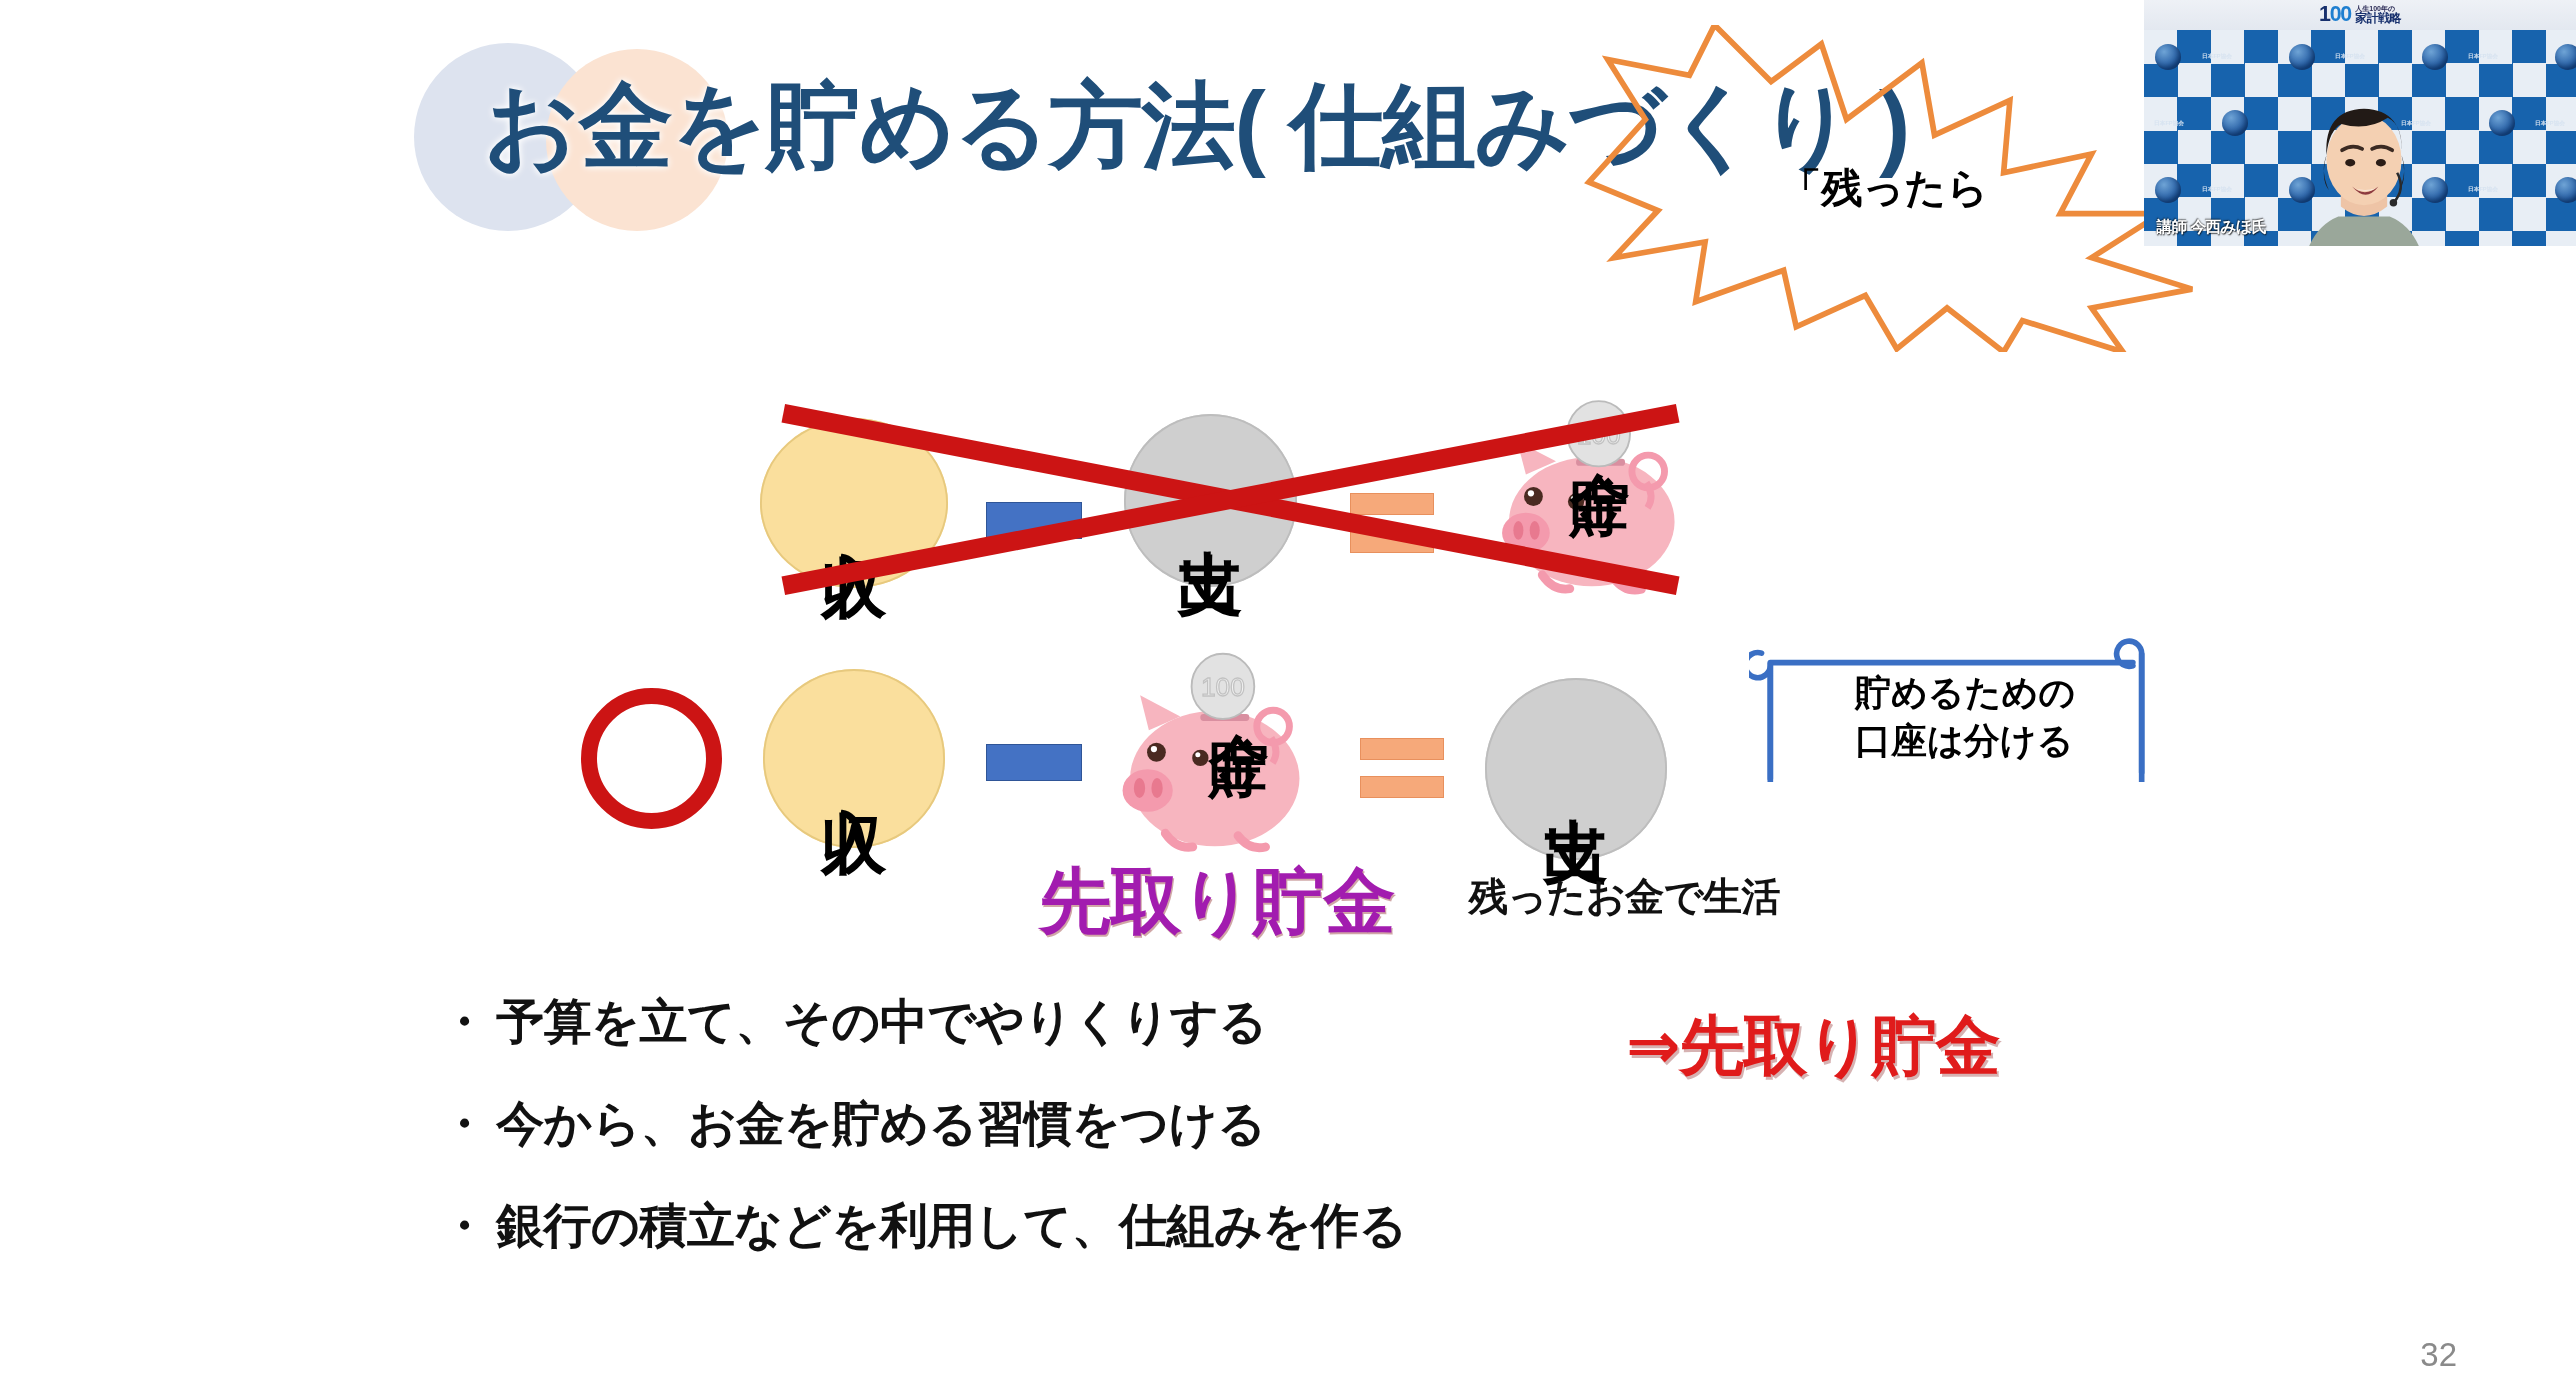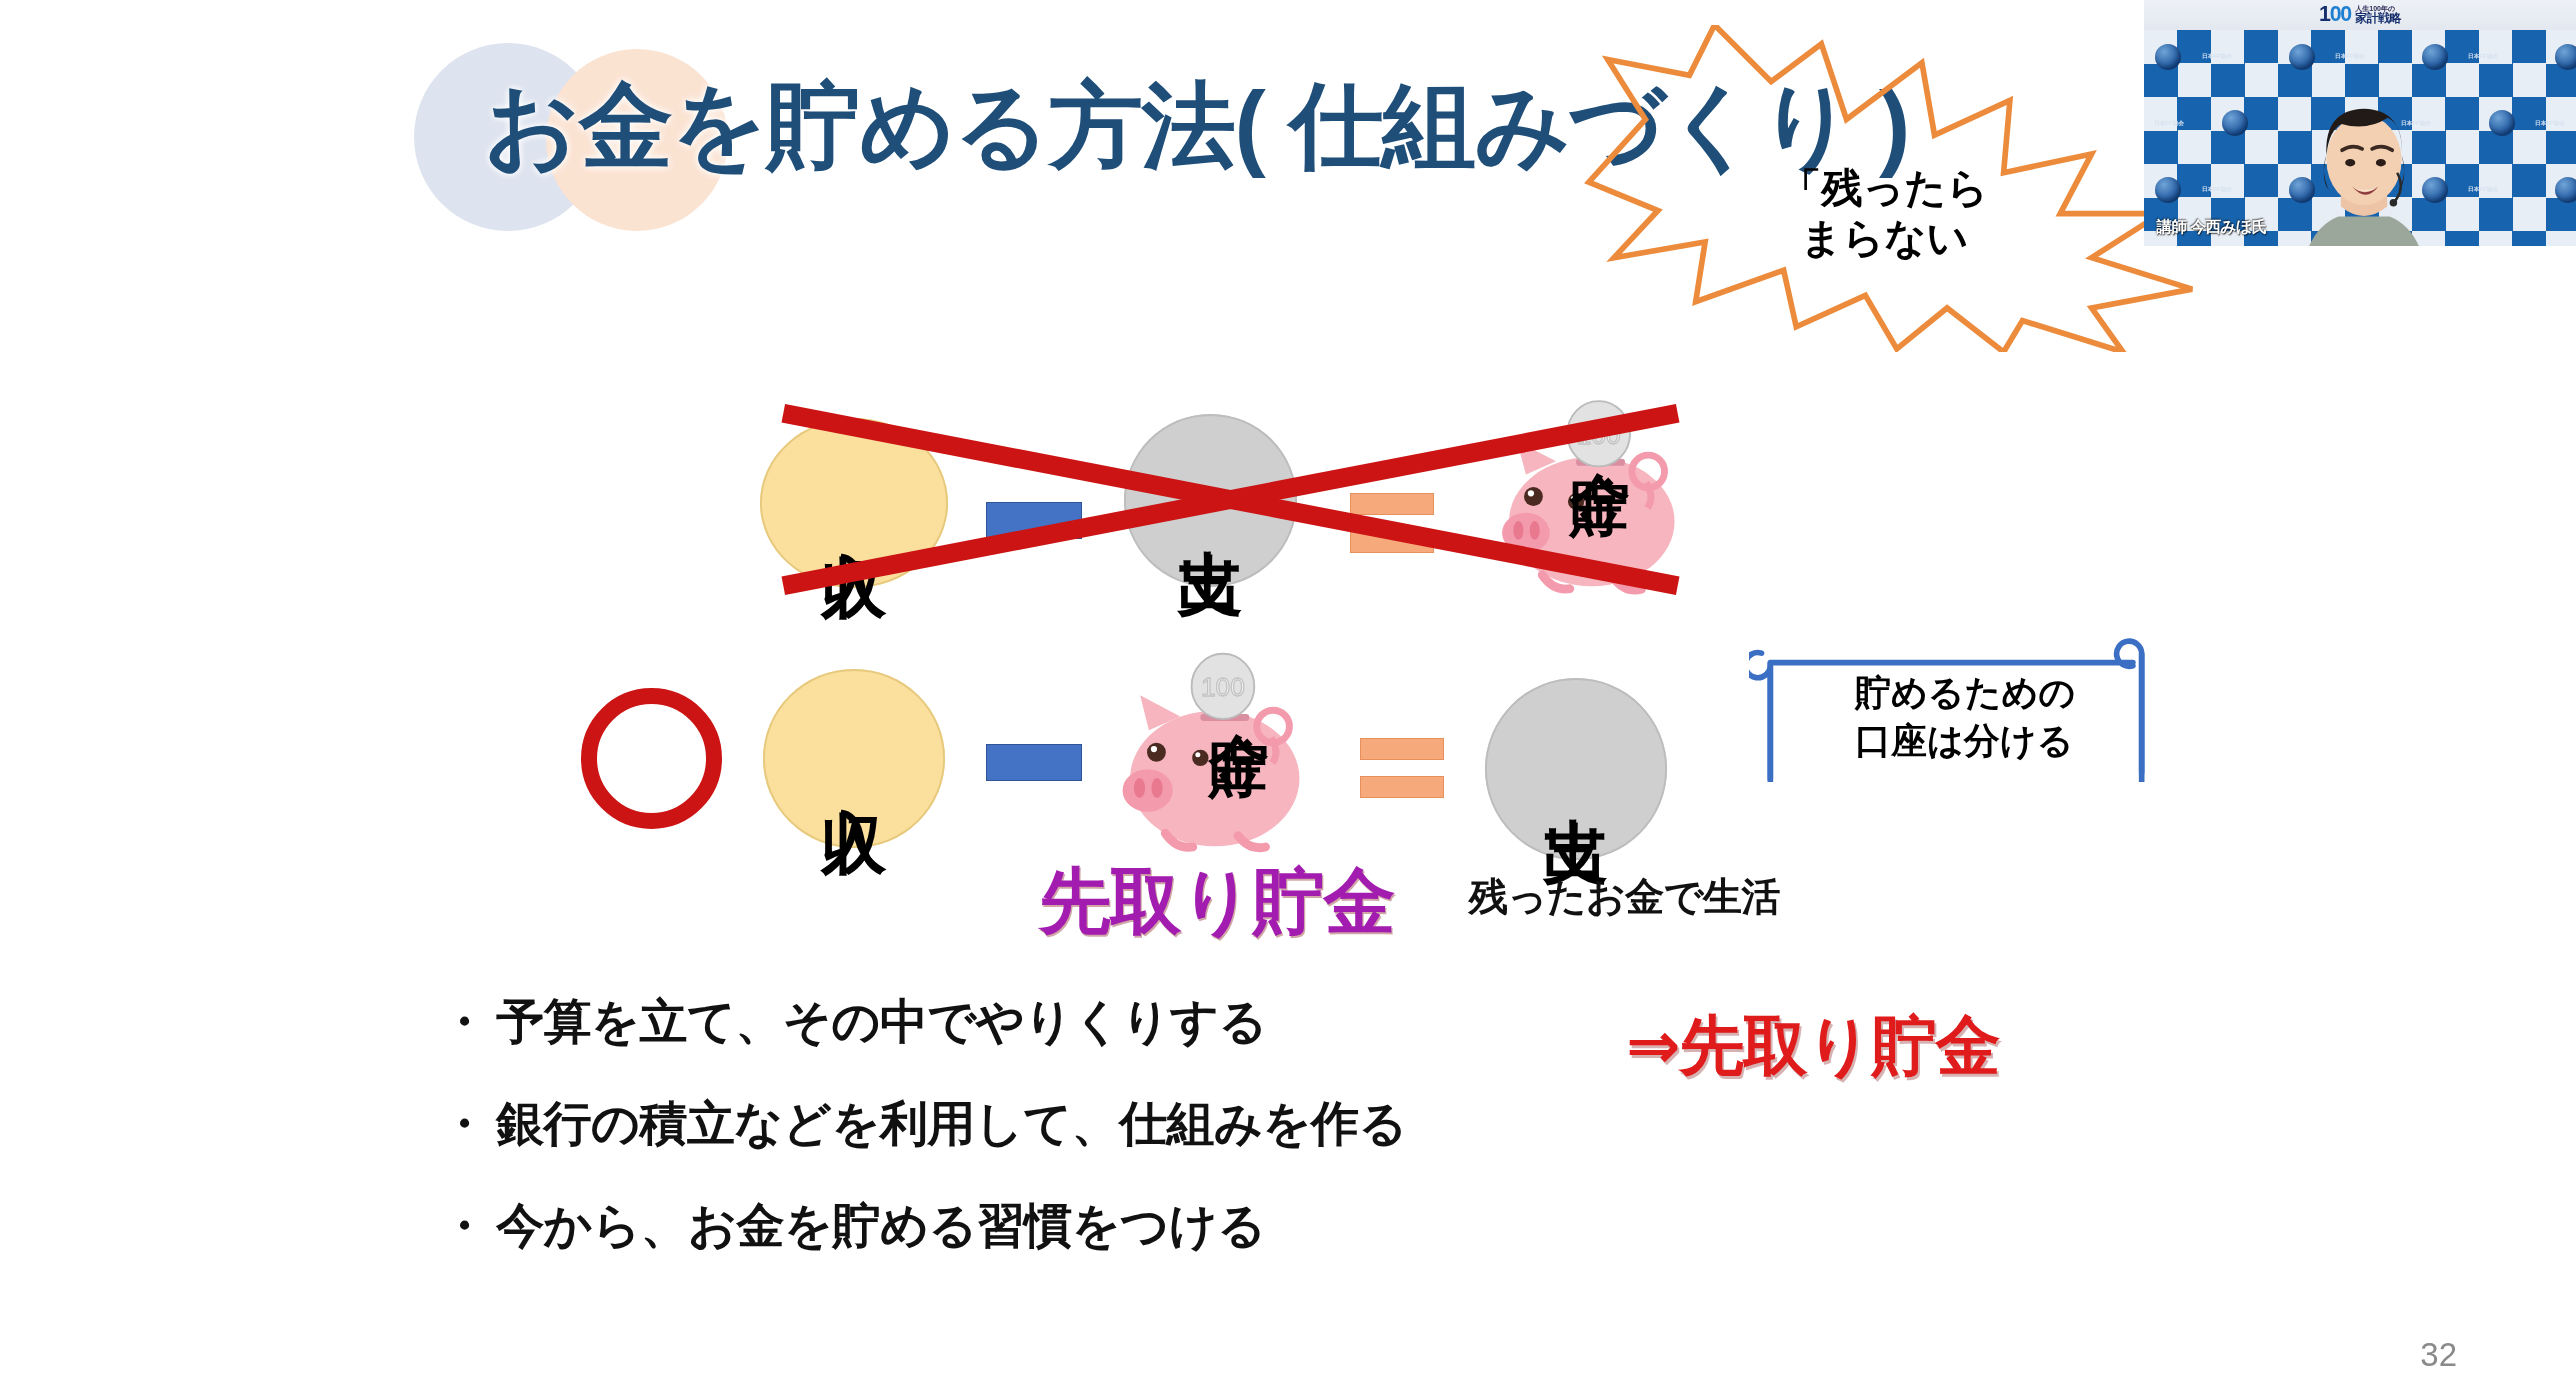--- a/index.html
+++ b/index.html
@@ -285,21 +285,20 @@
 
   <div id="title">お金を貯める方法( 仕組みづくり )</div>
 
   <div id="starburst">
     <svg viewBox="0 0 1020 520" preserveAspectRatio="none">
       <polygon points="30,250 120,150 60,55 190,80 230,0 320,90 400,30 440,150 560,60 580,175 700,120 690,235 830,205 780,300 940,300 830,370 990,420 830,450 880,520 720,470 690,520 600,450 520,515 470,430 360,480 340,390 200,440 215,345 70,370 140,295" fill="none" stroke="#ed8b3c" stroke-width="9" stroke-linejoin="miter"></polygon>
     </svg>
   </div>
   <div id="starburst-text">
     <div>「残ったら</div>
-    <div>まらない</div>
   </div>
 
   <div class="eq-row">
 
     <div class="ellipse ellipse-income" style="left:760px; top:418px; width:188px; height:170px; font-size:65px;">
       <span class="v">収入</span>
     </div>
 
     <div class="op op-minus" style="left:986px; top:502px; width:94px; height:35px;"></div>
 
@@ -396,24 +395,24 @@
   <div id="note-text">
     <div>貯めるための</div>
     <div>口座は分ける</div>
   </div>
 
   <div id="bullets">
     <div class="bullet">
       <span class="dot">・</span><span>予算を立て、その中でやりくりする</span>
     </div>
     <div class="bullet">
+      <span class="dot">・</span><span>今から、お金を貯める習慣をつける</span>
+    </div>
+    <div class="bullet">
       <span class="dot">・</span><span>銀行の積立などを利用して、仕組みを作る</span>
-    </div>
-    <div class="bullet">
-      <span class="dot">・</span><span>今から、お金を貯める習慣をつける</span>
     </div>
   </div>
 
   <div id="priority">⇒先取り貯金</div>
 
   <div id="page-number">32</div>
 
   <div id="video">
 
     <div id="video-bg">

